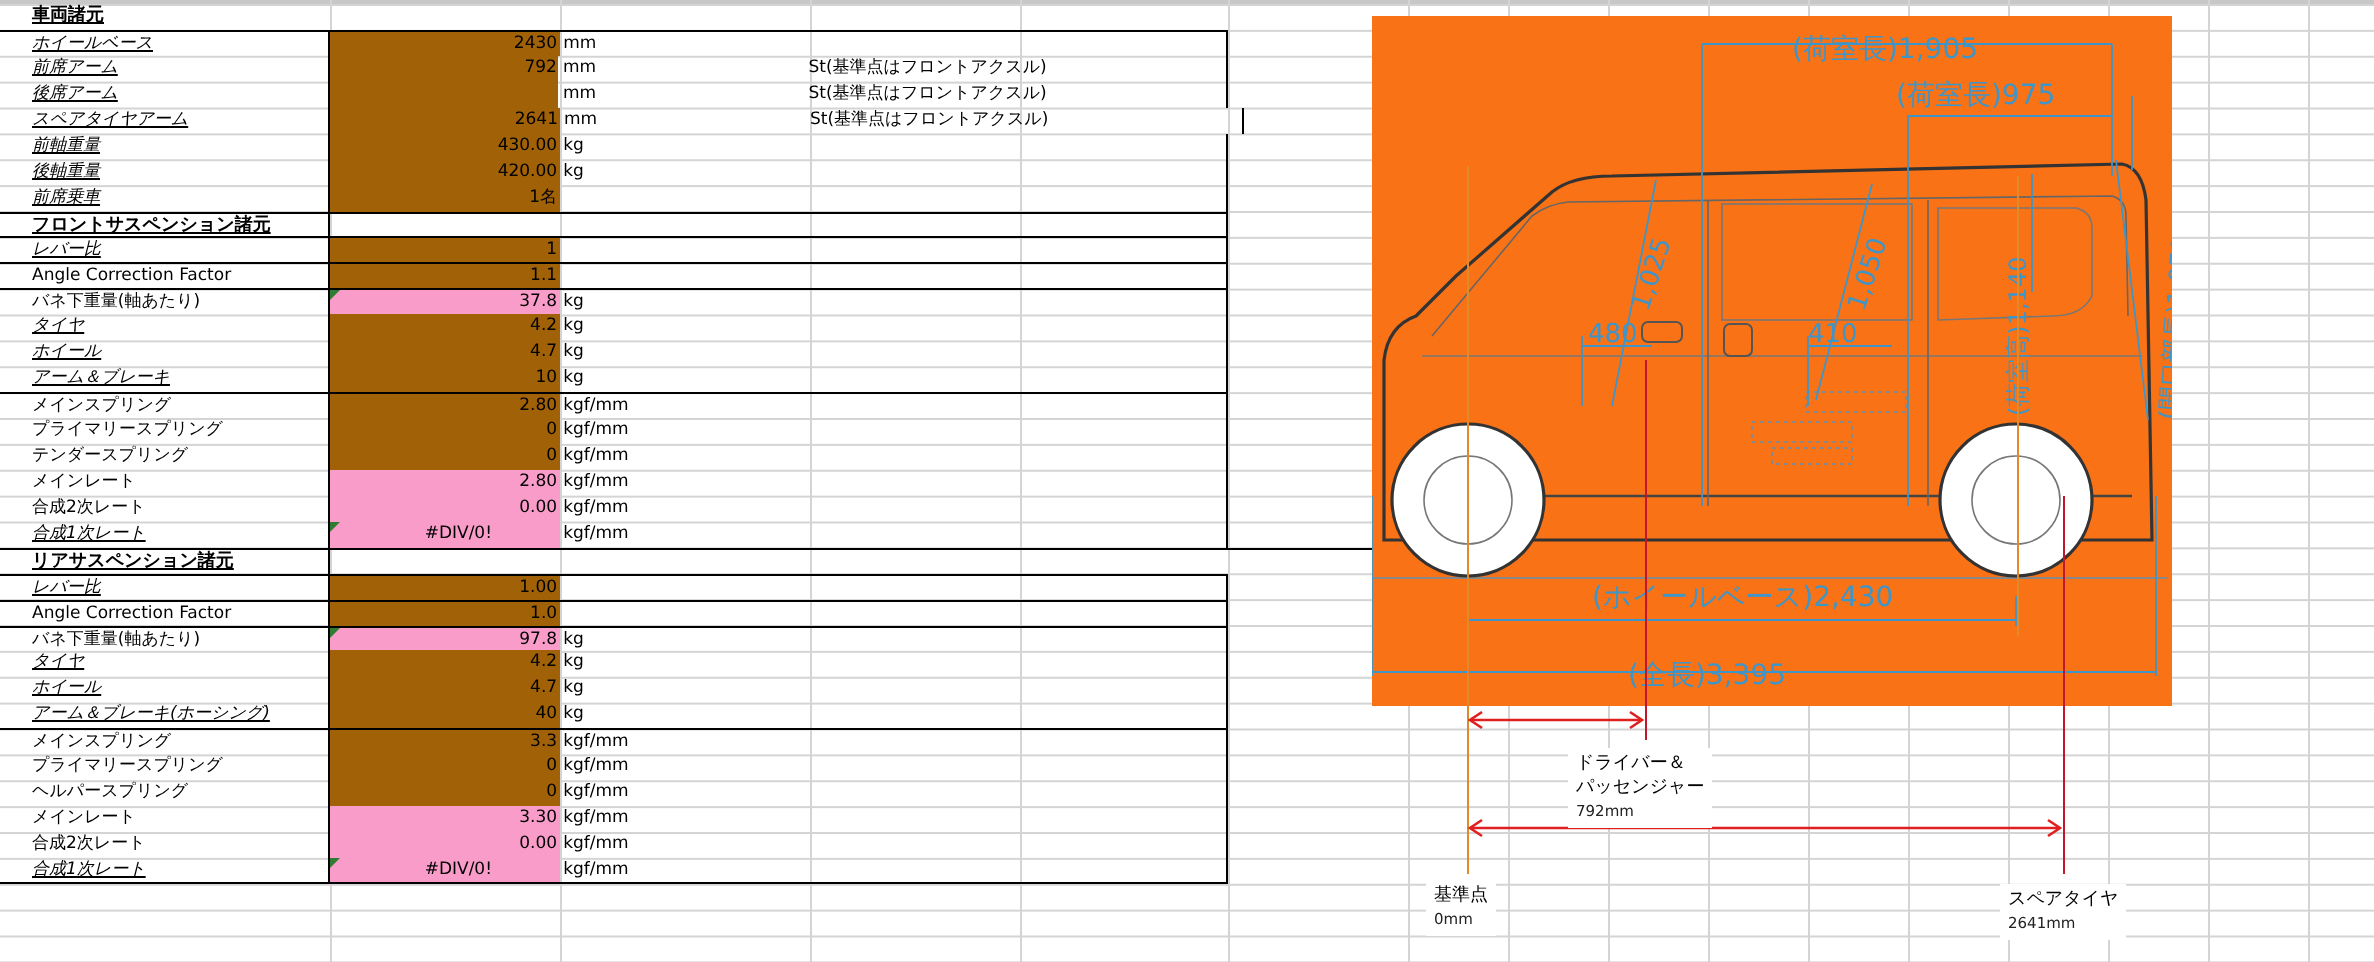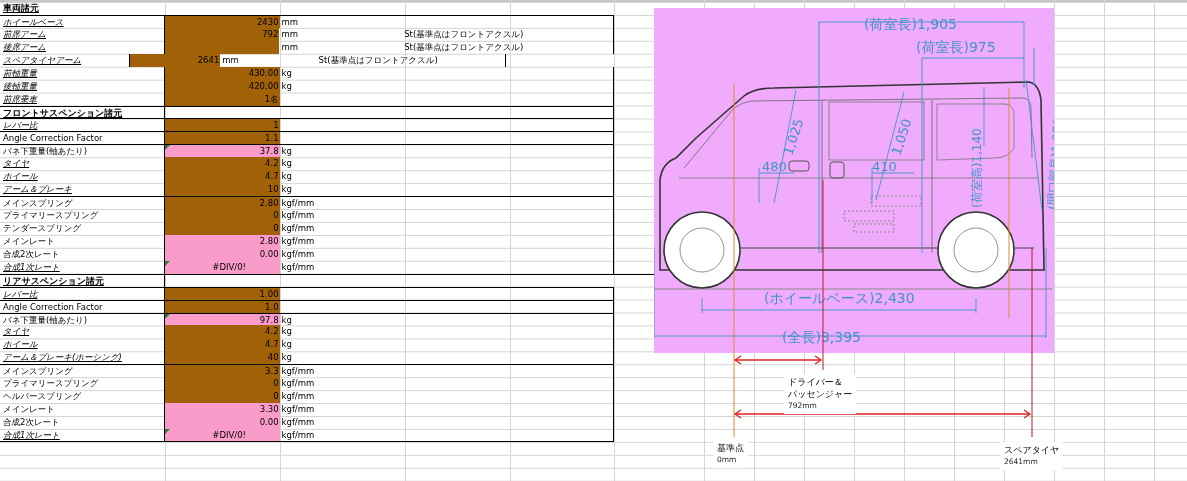--- a/index.html
+++ b/index.html
@@ -22,40 +22,40 @@
 
   .table {
     position: absolute; left: 0; top: 2px; width: 614px;
   }
   .row {
     position: relative; height: 12.95px; box-sizing: border-box;
     display: flex; align-items: stretch;
   }
   .row.thick-top { border-top: 1px solid #000; }
   .cell { box-sizing: border-box; position: relative; white-space: nowrap; overflow: visible; line-height: 12.5px; }
-  .c-a { width: 165px; padding-left: 3px; border-right: 1px solid #000; }
+  .c-a { width: 165px; padding-left: 16px; border-right: 1px solid #000; }
   .c-b { width: 115px; text-align: right; padding-right: 1px; }
   .c-c { width: 125px; padding-left: 2px; }
   .c-d { width: 105px; padding-left: 0; }
   .c-e { width: 104px; border-right: 1px solid #000; }
   .label { text-decoration: underline; text-decoration-color: #000; font-style: italic; }
   .section-title { font-weight: bold; text-decoration: underline; font-size: 9px; }
   .cyan { background: #a16207; }
   .pink { background: #f99cca; padding-left: 24px; }
   .err { text-align: center; padding-right: 10px; }
   .flag::before {
     content: ""; position: absolute; left: 0; top: 0;
     border-left: 5px solid #2f7d32; border-bottom: 5px solid transparent;
   }
   .lflag::before {
     content: ""; position: absolute; left: -2px; top: 1px; width: 2px; height: 9px; background: #2f7d32;
   }
 
   
-  .diagram { position: absolute; left: 654px; top: 8px; width: 400px; height: 345px; background: #f0abfc; }
+  .diagram { position: absolute; left: 686px; top: 8px; width: 400px; height: 345px; background: #f97316; }
   .dim { fill: #3d95c9; font-family: "DejaVu Sans", sans-serif; }
   .note {
     position: absolute; background: #fff; font-size: 9px; line-height: 12px; padding: 2px 4px;
   }
   .note .sm { font-size: 7.5px; color: #222; }
 </style>
 </head>
 <body>
 
 <div class="sheet-grid"></div>
@@ -99,21 +99,21 @@
     <div class="cell c-d">St(基準点はフロントアクスル)</div>
     <div class="cell c-e" style="border-right:none"></div>
   </div>
   <div class="row" style="border-right:1px solid #000;width:614px">
     <div class="cell c-a label">後席アーム</div>
     <div class="cell c-b cyan"></div>
     <div class="cell c-c">mm</div>
     <div class="cell c-d">St(基準点はフロントアクスル)</div>
     <div class="cell c-e" style="border-right:none"></div>
   </div>
-  <div class="row" style="border-right:1px solid #000;width:506px">
+  <div class="row" style="border-right:1px solid #000;width:622px">
     <div class="cell c-a label">スペアタイヤアーム</div>
     <div class="cell c-b cyan">2641</div>
     <div class="cell c-c">mm</div>
     <div class="cell c-d">St(基準点はフロントアクスル)</div>
     <div class="cell c-e" style="border-right:none"></div>
   </div>
   <div class="row" style="border-right:1px solid #000;width:614px">
     <div class="cell c-a label">前軸重量</div>
     <div class="cell c-b cyan">430.00</div>
     <div class="cell c-c">kg</div>

